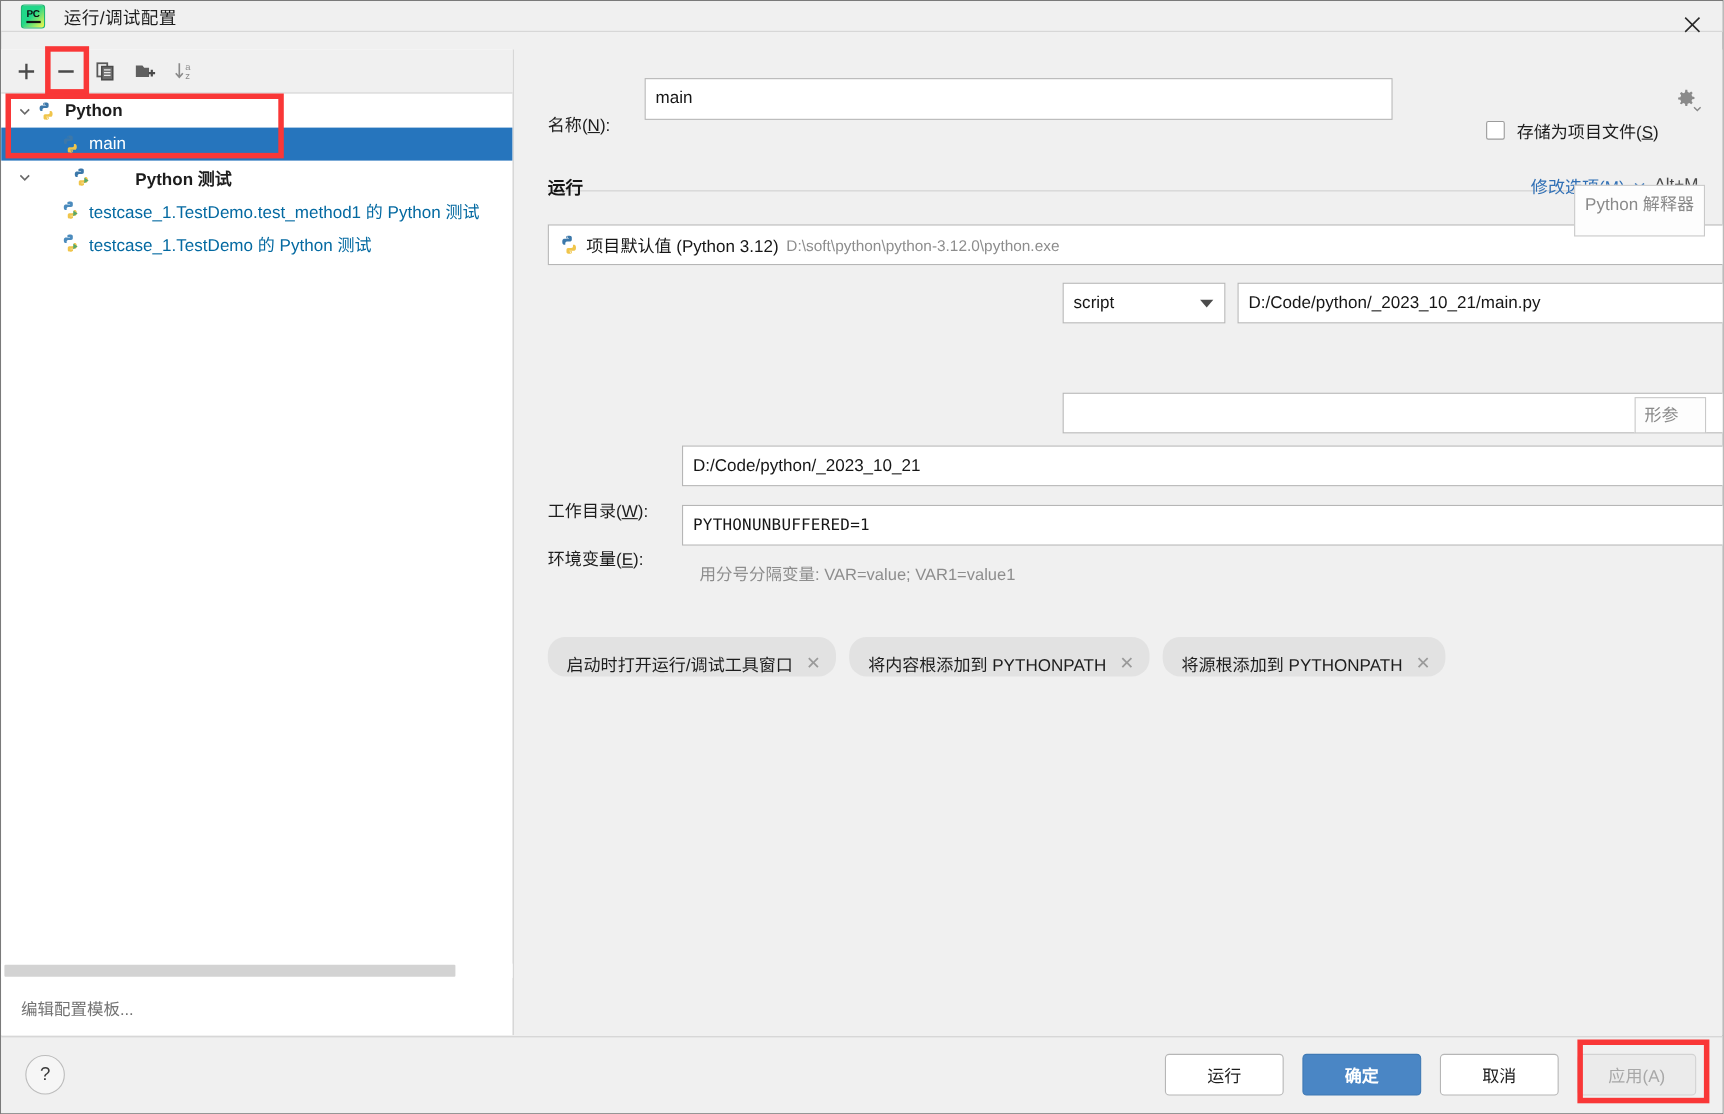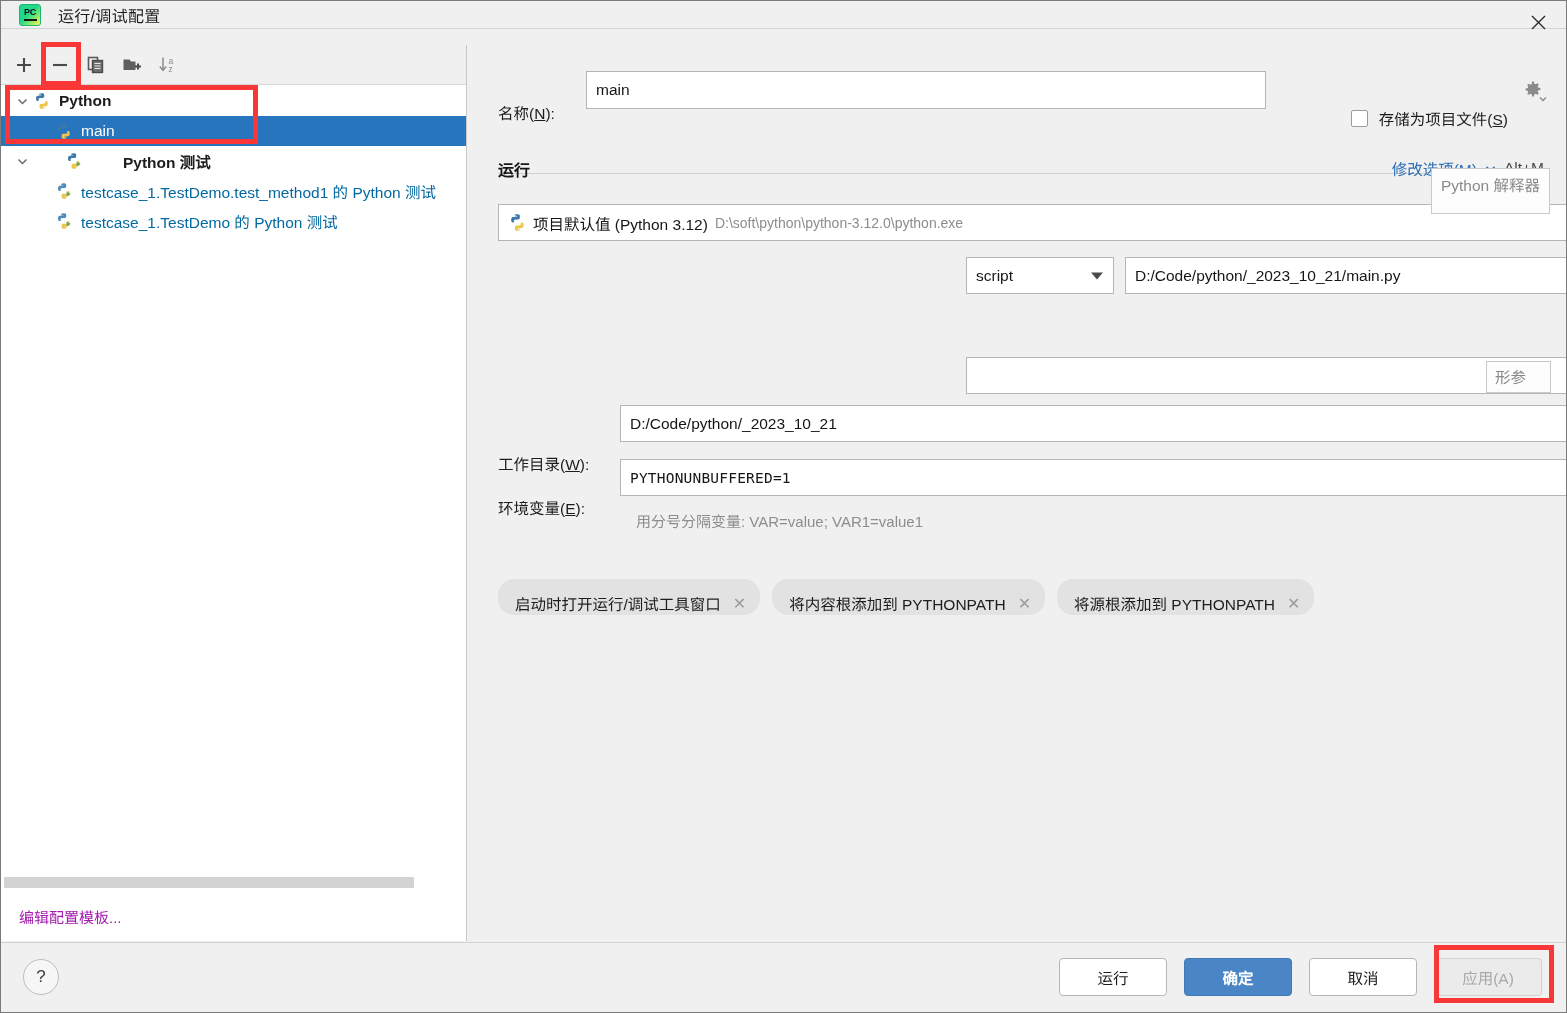--- a/index.html
+++ b/index.html
@@ -95,21 +95,21 @@
   .hscroll-track {
     position: absolute; left: 0; bottom: 52px; width: 465px; height: 13px;
     background: #ffffff;
   }
   .hscroll-thumb {
     position: absolute; left: 3px; top: 1px; width: 410px; height: 11px;
     background: #d3d3d3; border-radius: 1px;
   }
   .edit-templates {
     position: absolute; left: 18px; bottom: 14px;
-    color: #a21caf; font-size: 15px; cursor: default;
+    color: #737373; font-size: 15px; cursor: default;
   }
 
   
   .right-panel {
     position: absolute; left: 467px; top: 44px; right: 0; height: 896px;
     background: #f0f0f0;
   }
   .row { position: absolute; display: flex; align-items: center; margin-top: 28px; }
   .flabel { font-size: 15.5px; color: #1d1d1d; white-space: nowrap; }
   .flabel u { text-decoration: underline; }

